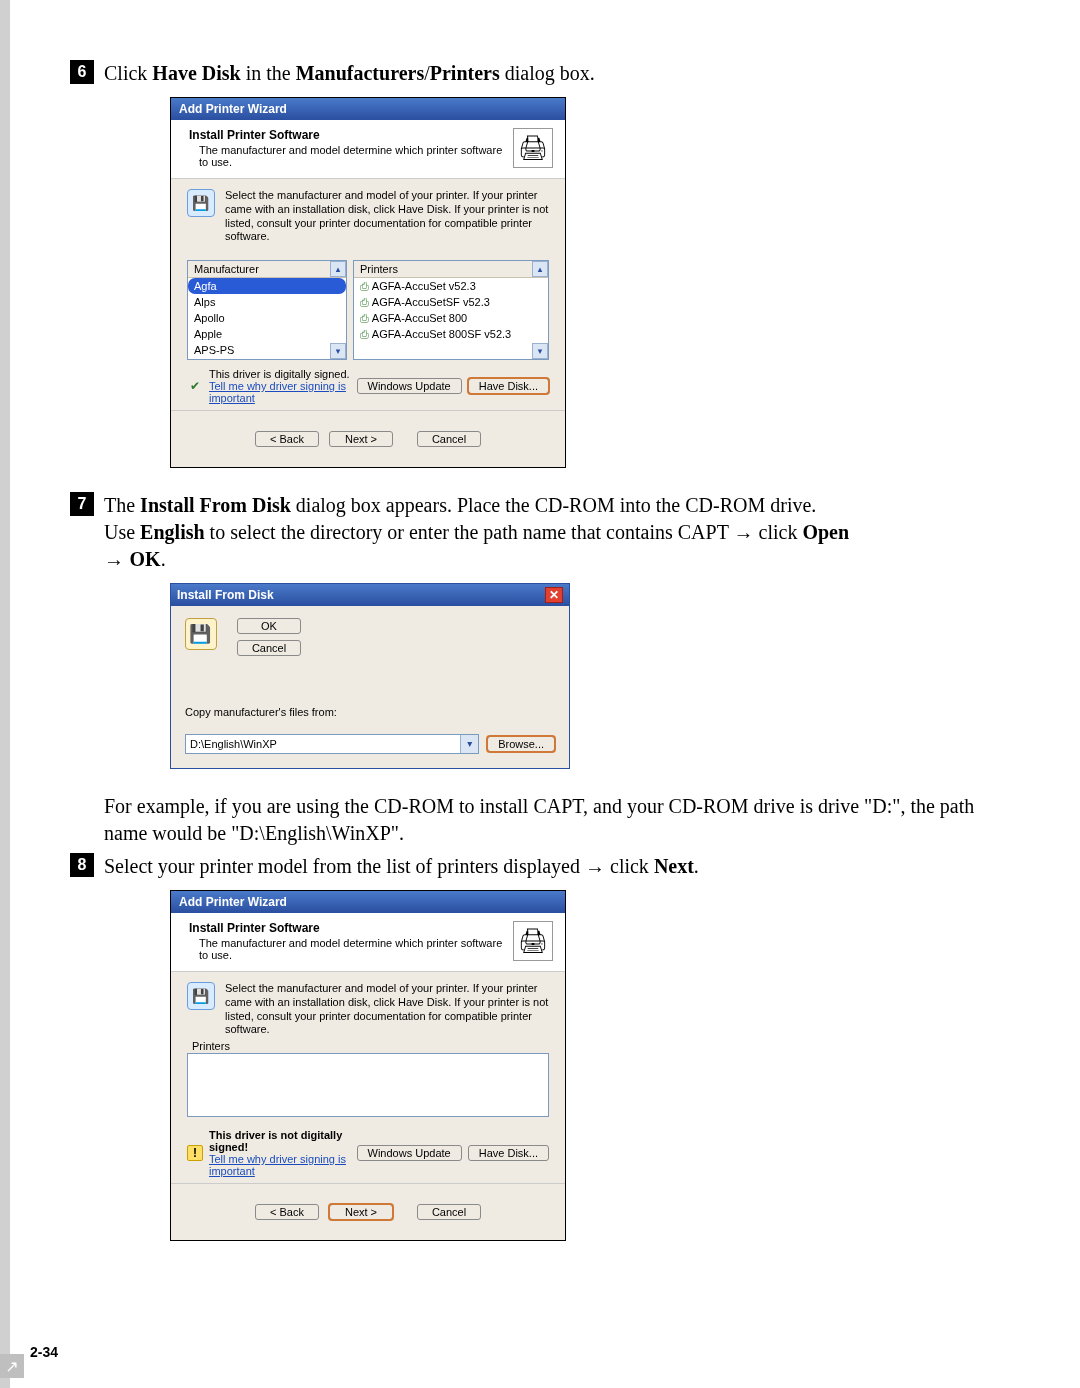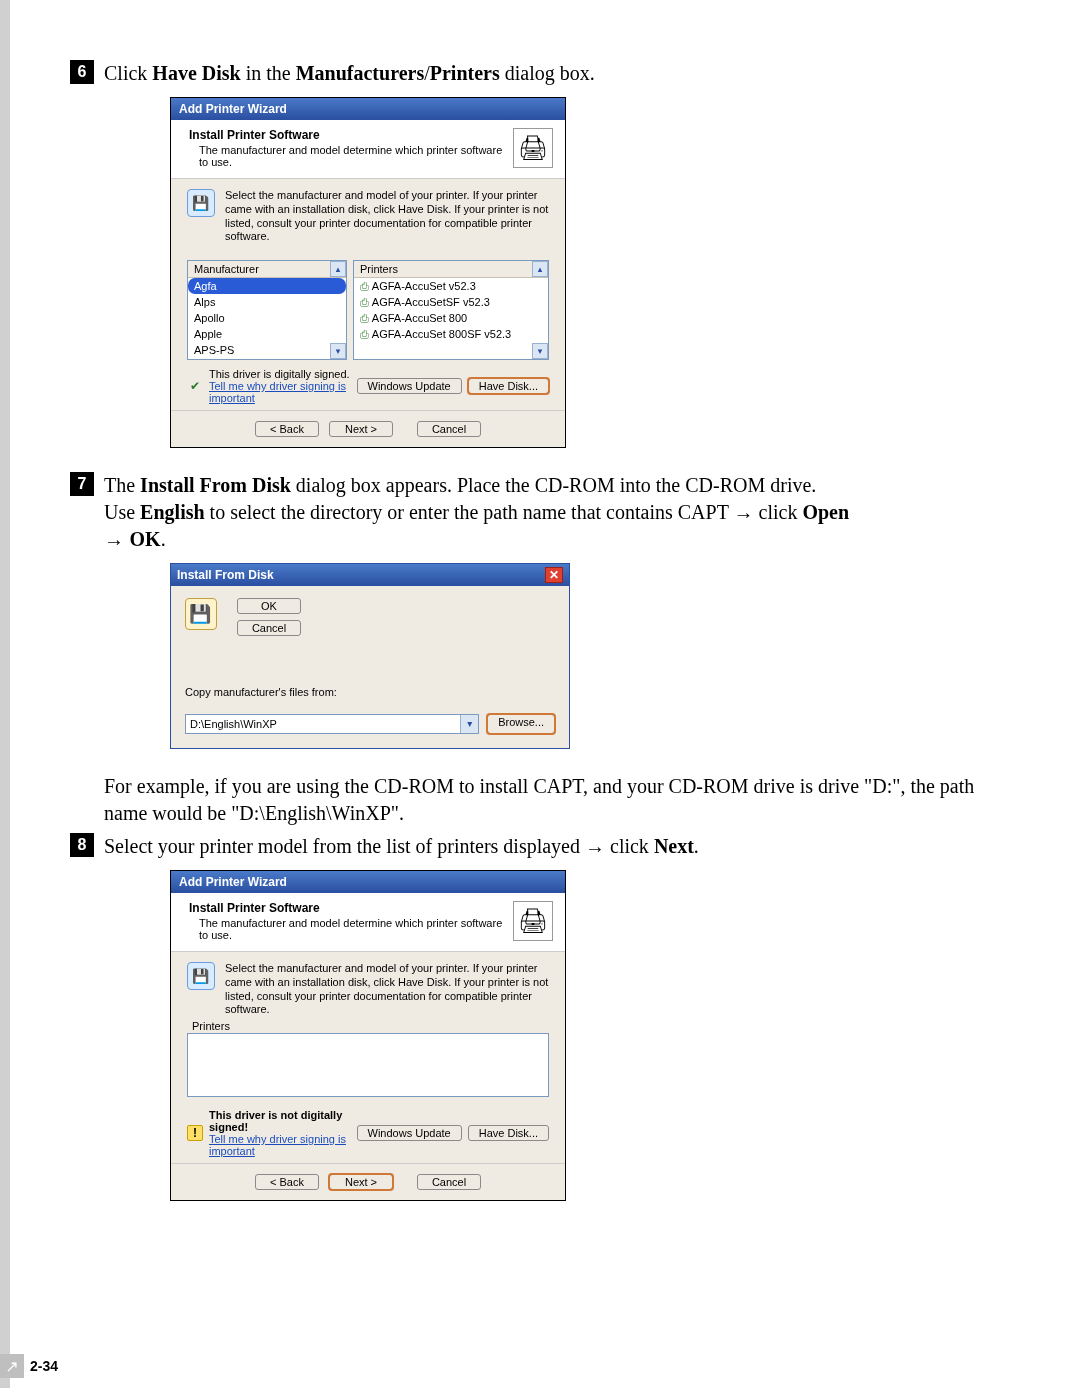--- a/index.html
+++ b/index.html
@@ -92,21 +92,21 @@
   .sign-text .notsigned { font-weight: bold; }
   .link { color: #1a4cc0; text-decoration: underline; cursor: pointer; }
   .btn {
     background: #efebe2; border: 1px solid #8a8a8a; border-radius: 3px;
     padding: 1px 10px; font-size: 11px; font-family: Tahoma, Arial, sans-serif;
     display: inline-block; min-width: 64px; text-align: center;
   }
   .btn.hilite { outline: 2px solid #d07838; outline-offset: -1px; }
   .right-btns { display: flex; gap: 6px; }
   .wiz-footer {
-    border-top: 1px solid #ccc; padding: 10px 16px;
+    border-top: 1px solid #ccc; padding: 20px 16px;
     display: flex; justify-content: center; gap: 10px; align-items: center;
   }
   
   .disk {
     width: 400px; border: 1px solid #2a4ea0; background: #efebe2;
     font-family: Tahoma, Arial, sans-serif; font-size: 11px;
   }
   .disk-title {
     background: linear-gradient(#4a7ac9, #2a4ea0);
     color: #fff; font-weight: bold; padding: 3px 6px; font-size: 12px;
@@ -121,42 +121,42 @@
   .disk-top { display: flex; gap: 10px; }
   .disk-icon {
     width: 32px; height: 32px; flex: 0 0 32px; background: #fff3cc;
     border: 1px solid #c0a040; border-radius: 4px;
     display: flex; align-items: center; justify-content: center; font-size: 18px;
   }
   .disk-text { flex: 1; font-size: 11px; line-height: 1.3; }
   .disk-btns { display: flex; flex-direction: column; gap: 6px; margin-left: 10px; }
   .disk-lower { margin-top: 50px; }
   .disk-label { font-size: 11px; margin-bottom: 16px; }
-  .disk-path-row { display: flex; gap: 8px; }
+  .disk-path-row { display: flex; gap: 8px; align-items: center; }
   .combo {
     flex: 1; background: #fff; border: 1px solid #7a9ac0; height: 20px;
     display: flex; align-items: center; padding: 0 4px; position: relative;
   }
   .combo .chev {
     position: absolute; right: 0; top: 0; bottom: 0; width: 18px;
     background: #dbe6f4; border-left: 1px solid #9ab0d0; color: #2a4ea0;
     text-align: center; line-height: 18px; font-size: 10px;
   }
   
   .printers-single {
     border: 1px solid #7a9ac0; background: #fff; height: 64px;
     margin: 4px 0 12px 0; position: relative;
   }
   .printers-single .ph {
     position: absolute; top: -14px; left: 2px; font-size: 11px;
     background: #efebe2; padding: 0 2px;
   }
   
   .page-num {
-    position: absolute; bottom: 14px; left: 20px;
+    position: absolute; bottom: 28px; left: 20px;
     font-family: Helvetica, Arial, sans-serif; font-weight: bold; font-size: 14px;
   }
   .bottom-arrow {
     position: absolute; bottom: 10px; left: -10px; width: 24px; height: 24px;
     background: #bfbfbf; color: #fff; display: flex;
     align-items: center; justify-content: center; font-size: 16px;
   }
 </style>
 </head>
 <body>

